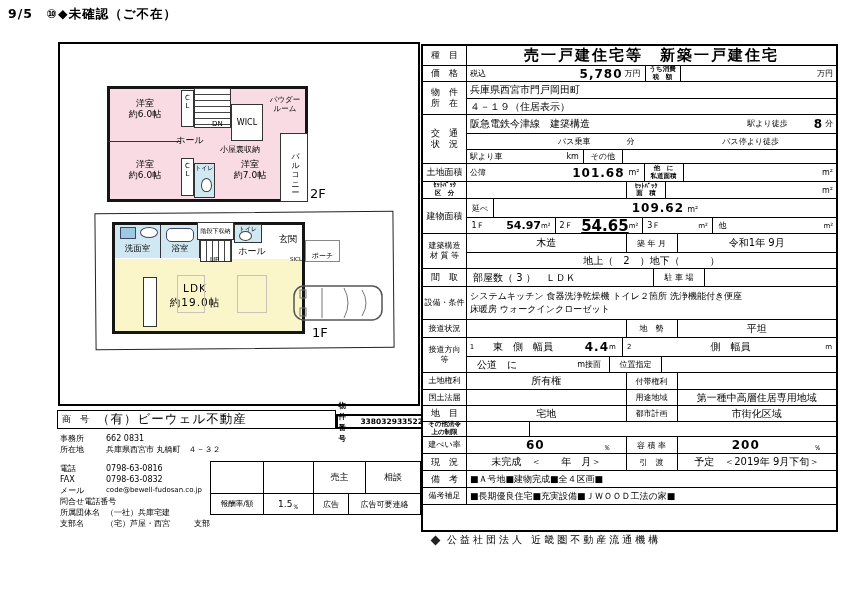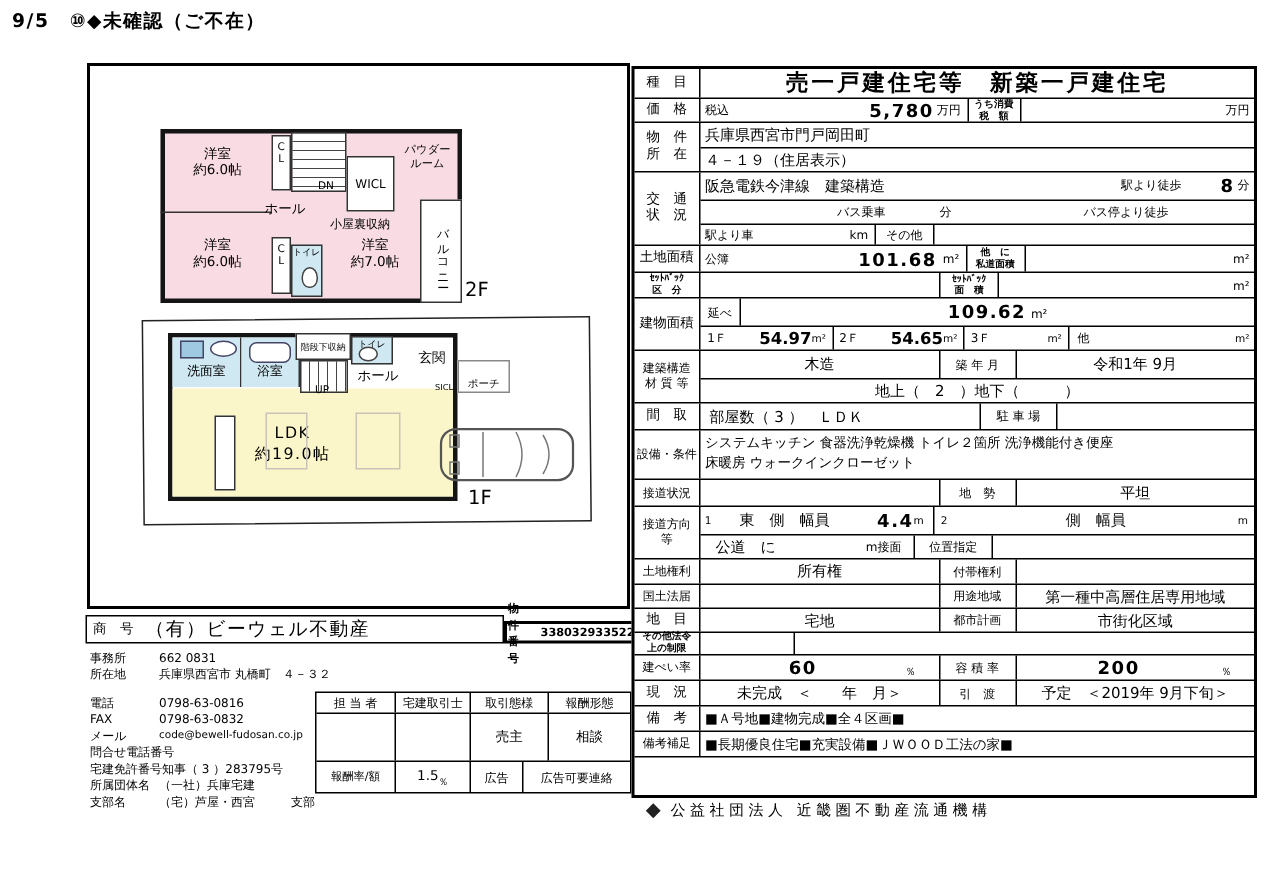--- a/index.html
+++ b/index.html
@@ -151,41 +151,31 @@
         <span>0798-63-0832</span>
       </div>
     <div class="cline">
         <span class="cl-label">メール</span>
         <span style="font-size:7px;">code@bewell-fudosan.co.jp</span>
       </div>
     <div class="cline">
         <span>問合せ電話番号</span>
       </div>
     <div class="cline">
-        <span>宅建免許番号</span>
-        <span>知事（ 3 ）283795号</span>
-      </div>
-    <div class="cline">
         <span class="cl-label">所属団体名</span>
         <span>（一社）兵庫宅建</span>
       </div>
     <div class="cline">
         <span class="cl-label">支部名</span>
         <span>（宅）芦屋・西宮</span>
         <span style="margin-left:24px;">支部</span>
       </div>
   </div>
 
   <div class="atable">
-    <div class="arow ahead" style="height:14px;">
-      <div class="acell" style="width:52px;">担 当 者</div>
-      <div class="acell" style="width:50px;">宅建取引士</div>
-      <div class="acell" style="width:52px;">取引態様</div>
-      <div class="acell flex1">報酬形態</div>
-    </div>
     <div class="arow" style="height:32px;border-bottom:1px solid #000;">
       <div class="acell" style="width:52px;"></div>
       <div class="acell" style="width:50px;"></div>
       <div class="acell" style="width:52px;font-size:9px;">売主</div>
       <div class="acell flex1" style="font-size:9px;">相談</div>
     </div>
     <div class="arow" style="height:20px;">
       <div class="acell" style="width:52px;font-size:7.5px;">報酬率/額</div>
       <div class="acell" style="width:50px;">
           <span style="font-size:9px;">1.5</span>
@@ -299,21 +289,21 @@
       <div class="rows">
         <div class="prow" style="height:18px;padding:0;">
           <div class="sm" style="width:26px;text-align:center;border-right:1px solid #000;align-self:stretch;display:flex;align-items:center;justify-content:center;">延べ</div>
           <span class="flex1 c"><b class="num">109.62</b> <span class="sm">m²</span></span>
         </div>
         <div class="prow" style="height:16px;padding:0;">
           <span class="sm" style="width:22px;text-align:center;">1Ｆ</span>
           <span class="r" style="width:52px;font-weight:bold;font-size:11px;">54.97</span>
           <span class="xs">m²</span>
           <div class="subl sm" style="width:22px;margin-left:4px;">2Ｆ</div>
-          <span class="r" style="width:52px;font-weight:bold;font-size:11px;">54.65</span>
+          <span class="r" style="width:52px;font-weight:bold;font-size:15px;text-decoration:underline;">54.65</span>
           <span class="xs">m²</span>
           <div class="subl sm" style="width:22px;margin-left:4px;">3Ｆ</div>
           <span style="width:34px;"></span>
           <span class="xs">m²</span>
           <div class="subl sm" style="width:20px;margin-left:4px;">他</div>
           <span class="flex1"></span>
           <span class="xs" style="padding-right:3px;">m²</span>
         </div>
       </div>
     </div>

